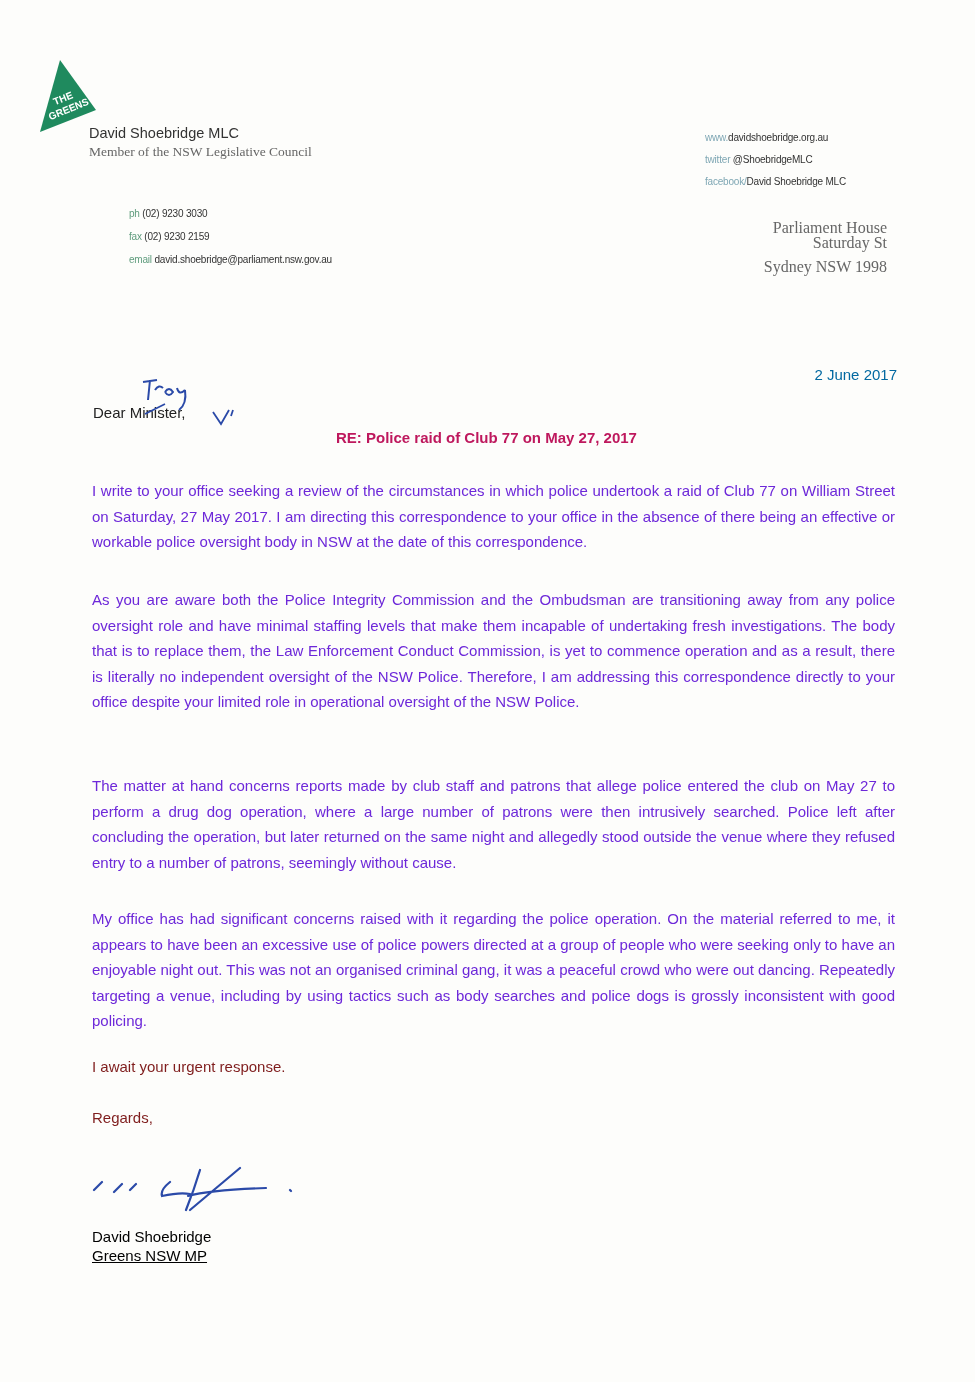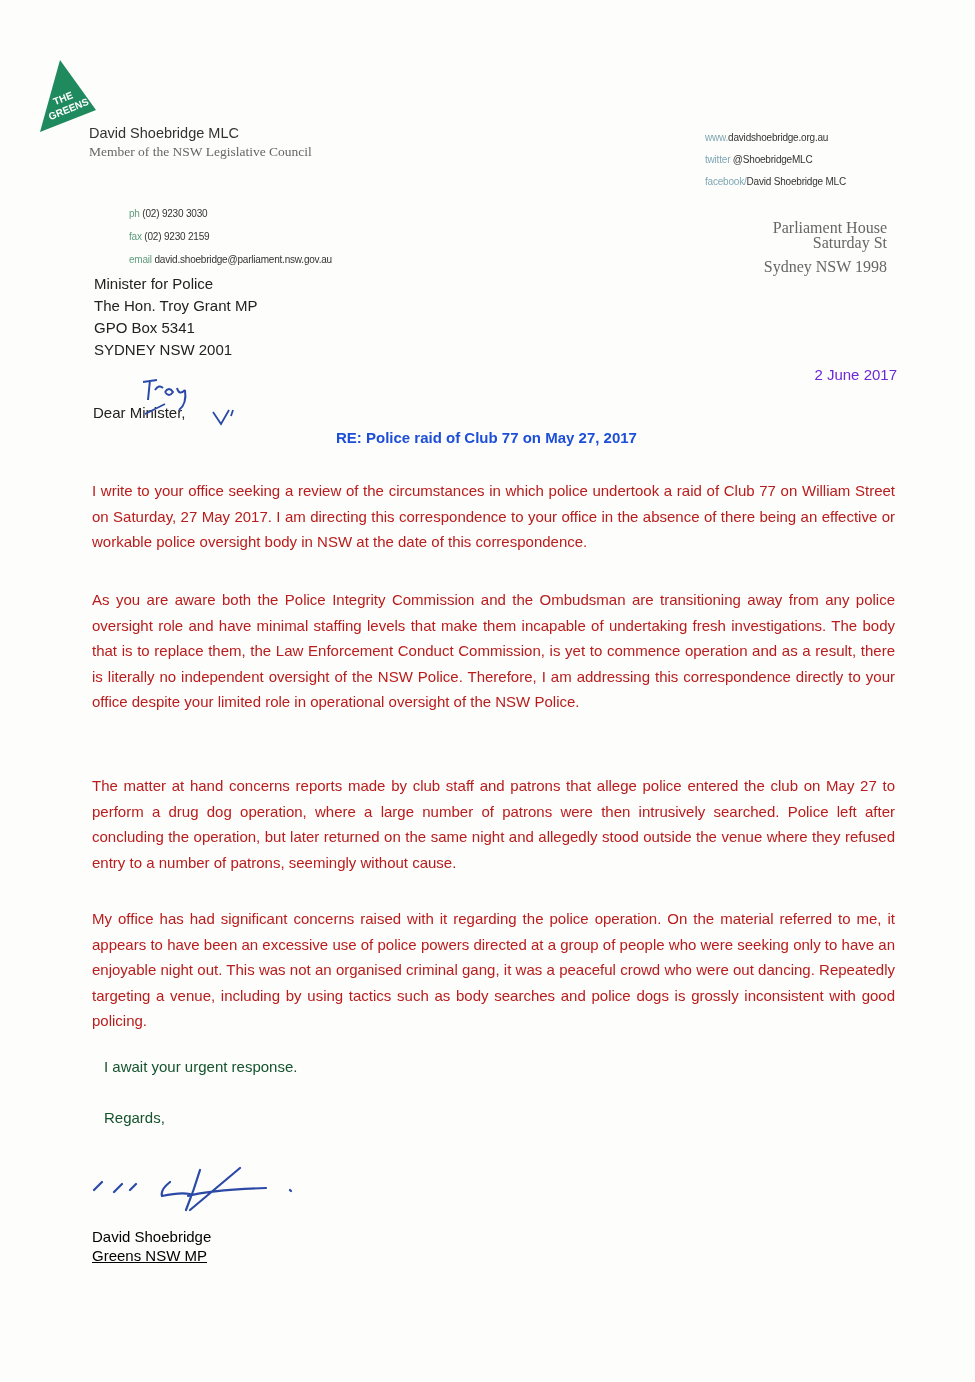--- a/index.html
+++ b/index.html
@@ -8,26 +8,26 @@
   .page { position: absolute; left: 0; top: 0; width: 975px; height: 1382px; }
   .logo { position: absolute; left: 34px; top: 58px; width: 64px; height: 76px; }
   .sender-name { position: absolute; left: 89px; top: 125px; font-size: 14.5px; color: #333; }
   .sender-role { position: absolute; left: 89px; top: 144px; font-family: "Liberation Serif", serif; font-size: 13.5px; color: #666; }
   .contact { position: absolute; left: 89px; font-size: 10px; color: #333; letter-spacing: -0.2px; }
   .contact .lbl { color: #5f9c7d; padding-left: 40px; }
   .web { position: absolute; left: 705px; font-size: 10px; color: #333; letter-spacing: -0.2px; }
   .web .lbl { color: #7fa7b4; margin-top: 36px; }
   .addr { position: absolute; right: 88px; text-align: center; font-family: "Liberation Serif", serif; font-size: 16px; color: #666; }
   .recipient { position: absolute; left: 94px; top: 273px; font-size: 15px; line-height: 22px; color: #222; }
-  .date { position: absolute; right: 78px; top: 366px; font-size: 15px; color: #6d28d9; }
+  .date { position: absolute; right: 78px; top: 366px; font-size: 15px; color: #0369a1; }
   .salutation { position: absolute; left: 93px; top: 404px; font-size: 15px; color: #222; }
   .handwrite { position: absolute; left: 125px; top: 370px; width: 110px; height: 60px; }
-  .subject { position: absolute; left: 336px; top: 429px; font-size: 15px; font-weight: bold; color: #1d4ed8; }
-  .para { position: absolute; left: 92px; width: 803px; font-size: 15px; line-height: 25.5px; text-align: justify; color: #b91c1c; }
-  .closing { position: absolute; left: 104px; font-size: 15px; color: #14532d; }
+  .subject { position: absolute; left: 336px; top: 429px; font-size: 15px; font-weight: bold; color: #be185d; }
+  .para { position: absolute; left: 92px; width: 803px; font-size: 15px; line-height: 25.5px; text-align: justify; color: #6d28d9; }
+  .closing { position: absolute; left: 92px; font-size: 15px; color: #7f1d1d; }
   .sig { position: absolute; left: 90px; top: 1160px; width: 220px; height: 70px; }
   .signer { position: absolute; left: 92px; font-size: 15px; color: #000000; text-align: center; }
 </style>
 </head>
 <body>
 
 <div class="page">
 
   <svg class="logo" viewBox="0 0 64 76">
     <polygon points="26,2 62,52 6,74" fill="#1f8a5e"></polygon>
@@ -54,26 +54,20 @@
   </div>
 
   <div class="web" style="top:132px;"><span class="lbl">www.</span><span>davidshoebridge.org.au</span></div>
   <div class="web" style="top:154px;"><span class="lbl">twitter </span><span>@ShoebridgeMLC</span></div>
   <div class="web" style="top:176px;"><span class="lbl">facebook/</span><span>David Shoebridge MLC</span></div>
 
   <div class="addr" style="top:219px;">Parliament House</div>
   <div class="addr" style="top:234px;">Saturday St</div>
   <div class="addr" style="top:258px;">Sydney NSW 1998</div>
 
-  <div class="recipient">
-    <div>Minister for Police</div>
-    <div>The Hon. Troy Grant MP</div>
-    <div>GPO Box 5341</div>
-    <div>SYDNEY NSW 2001</div>
-  </div>
 
   <div class="date">2 June 2017</div>
   <div class="salutation">Dear Minister,</div>
 
   <svg class="handwrite" viewBox="0 0 110 60">
     <path d="M18 12 L32 10 M25 10 L23 30 M30 20 Q34 14 38 18 M40 22 Q44 16 48 22 Q44 28 40 22 M52 18 Q54 26 60 20 M60 20 Q62 34 54 40" stroke="#2b4aa8" stroke-width="2" fill="none"></path>
     <path d="M20 44 L40 34 M88 42 L96 54 L104 40 M108 40 L106 46" stroke="#2b4aa8" stroke-width="1.8" fill="none"></path>
   </svg>
 
   <div class="subject">RE: Police raid of Club 77 on May 27, 2017</div>

